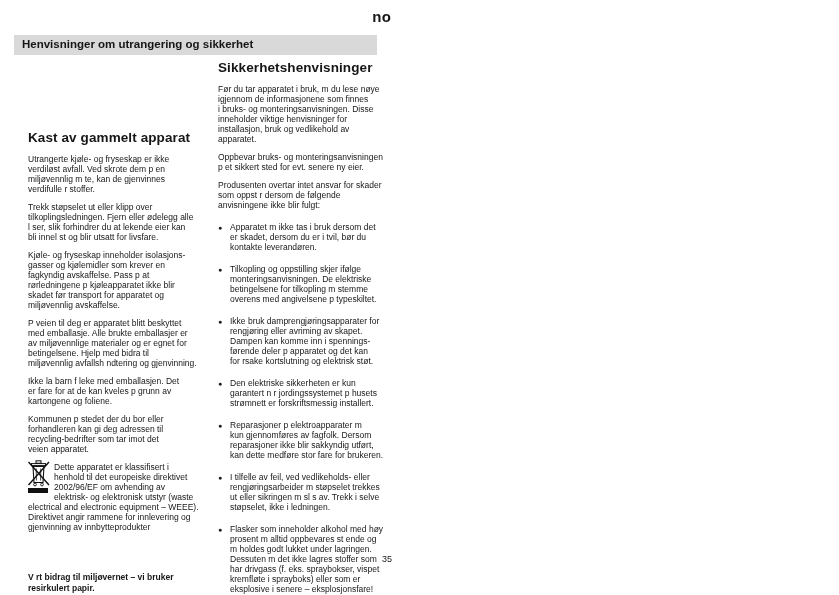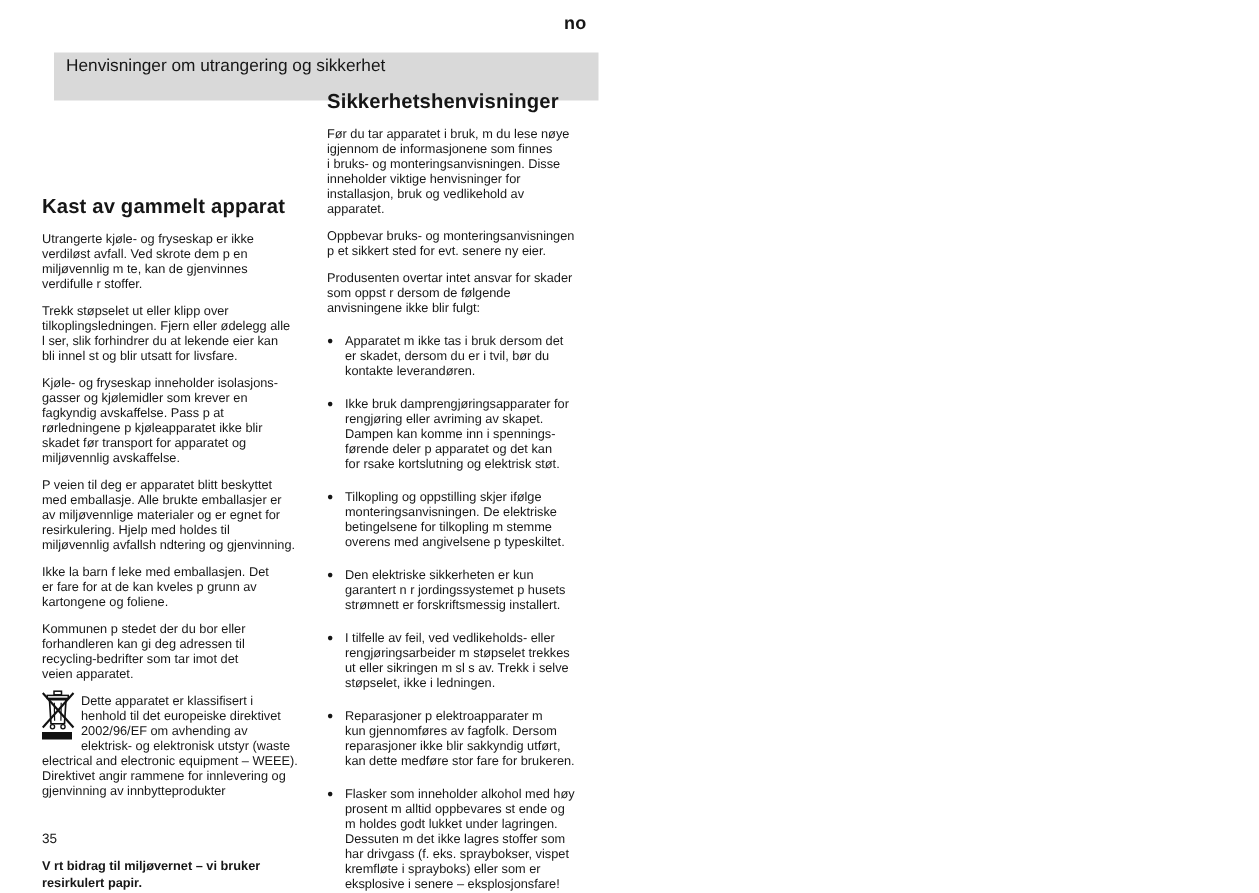--- a/index.html
+++ b/index.html
@@ -2,25 +2,25 @@
 <html><head>
 <meta charset="utf-8">
 <style>
   html,body{margin:0;padding:0;background:#ffffff;}
   .page{
     position:relative;width:839px;height:595px;background:#ffffff;
     font-family:"Liberation Sans","DejaVu Sans",sans-serif;color:#161616;overflow:hidden;
   }
   .lang{
     position:absolute;top:8px;left:28px;width:363px;text-align:right;
-    font-weight:bold;font-size:12px;letter-spacing:.2px;
+    font-weight:bold;font-size:15px;letter-spacing:.2px;
   }
   .section-bar{
-    position:absolute;top:35px;left:36px;width:363px;height:32px;
-    background:#d9d9d9;font-weight:normal;font-size:11.5px;line-height:18px;
+    position:absolute;top:35px;left:14px;width:363px;height:20px;
+    background:#d9d9d9;font-weight:bold;font-size:11.5px;line-height:18px;
     padding-left:8px;box-sizing:border-box;white-space:nowrap;
   }
   .columns{position:absolute;top:60px;left:28px;display:flex;align-items:center;}
   .col{font-size:8.5px;line-height:10px;}
   .col-left{width:180px;margin-right:10px;}
   .col-right{width:181px;}
   .col h2{font-size:13.5px;line-height:15px;margin:0 0 9px 0;letter-spacing:.1px;}
   .para{margin-bottom:8px;}
   .tl{white-space:nowrap;}
   
@@ -29,21 +29,21 @@
   .weee-bar{position:absolute;left:0;top:28px;width:20px;height:5px;background:#111;}
   .weee-text .tl:nth-child(-n+4){padding-left:26px;}
   
   .bullet-item{position:relative;padding-left:12px;margin-bottom:7px;margin-top:12px;}
   .bullet-marker{position:absolute;left:0;top:1px;font-size:7px;line-height:9px;}
   .footer-note{
     position:absolute;left:28px;top:537px;font-weight:bold;
     font-size:8.5px;line-height:11px;margin-top:35px;
   }
   .page-number{
-    position:absolute;top:554px;left:28px;width:364px;font-size:9px;
+    position:absolute;top:554px;left:28px;width:364px;text-align:right;font-size:9px;
   }
 </style>
 </head>
 <body>
 
 <div class="page" style="color: rgb(22, 22, 22);">
 
   <div class="lang">no</div>
 
   <div class="section-bar" style="background: rgb(217, 217, 217);">
@@ -72,21 +72,21 @@
             <div class="tl">gasser og kjølemidler som krever en</div>
             <div class="tl">fagkyndig avskaffelse. Pass p  at</div>
             <div class="tl">rørledningene p  kjøleapparatet ikke blir</div>
             <div class="tl">skadet før transport for apparatet og</div>
             <div class="tl">miljøvennlig avskaffelse.</div>
           </div>
           <div class="para">
             <div class="tl">P  veien til deg er apparatet blitt beskyttet</div>
             <div class="tl">med emballasje. Alle brukte emballasjer er</div>
             <div class="tl">av miljøvennlige materialer og er egnet for</div>
-            <div class="tl">resirkulering. Hjelp med  holdes til</div>
+            <div class="tl">betingelsene. Hjelp med  bidra til</div>
             <div class="tl">miljøvennlig avfallsh ndtering og gjenvinning.</div>
           </div>
           <div class="para">
             <div class="tl">Ikke la barn f  leke med emballasjen. Det</div>
             <div class="tl">er fare for at de kan kveles p  grunn av</div>
             <div class="tl">kartongene og foliene.</div>
           </div>
           <div class="para">
             <div class="tl">Kommunen p  stedet der du bor eller</div>
             <div class="tl">forhandleren kan gi deg adressen til</div>
@@ -148,60 +148,60 @@
             <span class="bullet-marker">●</span>
             <div class="bullet-text">
               <div class="tl">Apparatet m  ikke tas i bruk dersom det</div>
               <div class="tl">er skadet, dersom du er i tvil, bør du</div>
               <div class="tl">kontakte leverandøren.</div>
             </div>
           </div>
           <div class="bullet-item">
             <span class="bullet-marker">●</span>
             <div class="bullet-text">
+              <div class="tl">Tilkopling og oppstilling skjer ifølge</div>
+              <div class="tl">monteringsanvisningen. De elektriske</div>
+              <div class="tl">betingelsene for tilkopling m  stemme</div>
+              <div class="tl">overens med angivelsene p  typeskiltet.</div>
+            </div>
+          </div>
+          <div class="bullet-item">
+            <span class="bullet-marker">●</span>
+            <div class="bullet-text">
               <div class="tl">Ikke bruk damprengjøringsapparater for</div>
               <div class="tl">rengjøring eller avriming av skapet.</div>
               <div class="tl">Dampen kan komme inn i spennings-</div>
               <div class="tl">førende deler p  apparatet og det kan</div>
               <div class="tl">for rsake kortslutning og elektrisk støt.</div>
             </div>
           </div>
           <div class="bullet-item">
             <span class="bullet-marker">●</span>
             <div class="bullet-text">
-              <div class="tl">Tilkopling og oppstilling skjer ifølge</div>
-              <div class="tl">monteringsanvisningen. De elektriske</div>
-              <div class="tl">betingelsene for tilkopling m  stemme</div>
-              <div class="tl">overens med angivelsene p  typeskiltet.</div>
-            </div>
-          </div>
-          <div class="bullet-item">
-            <span class="bullet-marker">●</span>
-            <div class="bullet-text">
               <div class="tl">Den elektriske sikkerheten er kun</div>
               <div class="tl">garantert n r jordingssystemet p  husets</div>
               <div class="tl">strømnett er forskriftsmessig installert.</div>
+            </div>
+          </div>
+          <div class="bullet-item">
+            <span class="bullet-marker">●</span>
+            <div class="bullet-text">
+              <div class="tl">Reparasjoner p  elektroapparater m</div>
+              <div class="tl">kun gjennomføres av fagfolk. Dersom</div>
+              <div class="tl">reparasjoner ikke blir sakkyndig utført,</div>
+              <div class="tl">kan dette medføre stor fare for brukeren.</div>
             </div>
           </div>
           <div class="bullet-item">
             <span class="bullet-marker">●</span>
             <div class="bullet-text">
               <div class="tl">I tilfelle av feil, ved vedlikeholds- eller</div>
               <div class="tl">rengjøringsarbeider m  støpselet trekkes</div>
               <div class="tl">ut eller sikringen m  sl s av. Trekk i selve</div>
               <div class="tl">støpselet, ikke i ledningen.</div>
-            </div>
-          </div>
-          <div class="bullet-item">
-            <span class="bullet-marker">●</span>
-            <div class="bullet-text">
-              <div class="tl">Reparasjoner p  elektroapparater m</div>
-              <div class="tl">kun gjennomføres av fagfolk. Dersom</div>
-              <div class="tl">reparasjoner ikke blir sakkyndig utført,</div>
-              <div class="tl">kan dette medføre stor fare for brukeren.</div>
             </div>
           </div>
           <div class="bullet-item">
             <span class="bullet-marker">●</span>
             <div class="bullet-text">
               <div class="tl">Flasker som inneholder alkohol med høy</div>
               <div class="tl">prosent m  alltid oppbevares st ende og</div>
               <div class="tl">m  holdes godt lukket under lagringen.</div>
               <div class="tl">Dessuten m  det ikke lagres stoffer som</div>
               <div class="tl">har drivgass (f. eks. spraybokser, vispet</div>

